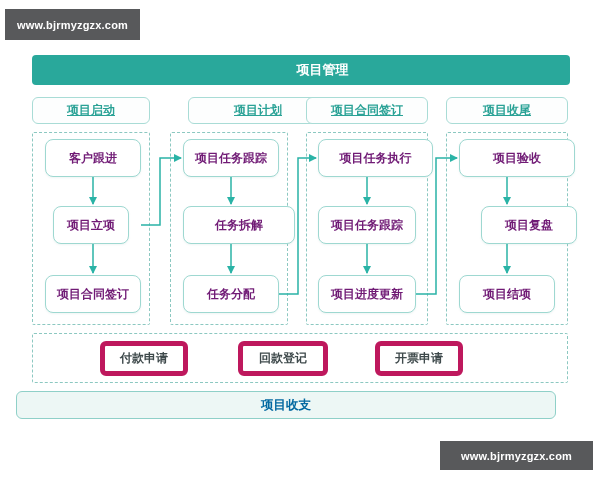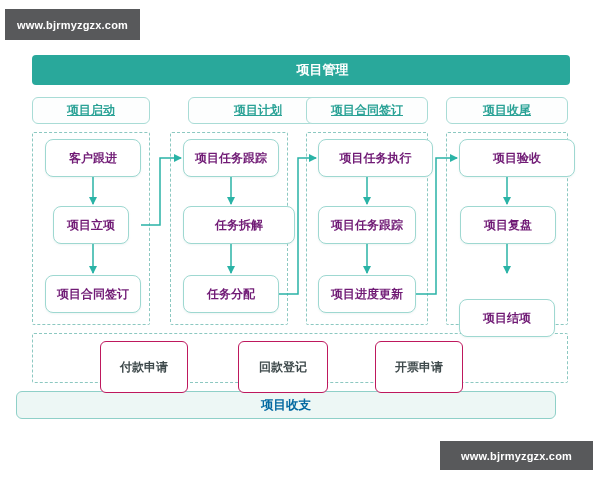--- a/index.html
+++ b/index.html
@@ -38,22 +38,22 @@
     color: #701a75; font-size: 12px; font-weight: 600;
     display: flex; align-items: center; justify-content: center;
     box-shadow: 0 1px 2px rgba(120,170,165,.12);
     z-index: 2;
   }
   .finance-zone {
     position: absolute; left: 32px; top: 333px; width: 536px; height: 50px;
     border: 1px dashed #8cc8c1; border-radius: 2px;
   }
   .finance-box {
-    position: absolute; top: 341px; height: 52px;
-    background: #ffffff; border: 1px solid #be185d; border-radius: 6px;
+    position: absolute; top: 341px; height: 35px;
+    background: #ffffff; border: 5px solid #be185d; border-radius: 6px;
     color: #3f4a4c; font-size: 12px; font-weight: 600;
     display: flex; align-items: center; justify-content: center;
     z-index: 2;
   }
   .footer-banner {
     position: absolute; left: 16px; top: 391px; width: 540px; height: 28px;
     background: #edf7f5; border: 1px solid #8fd0c8; border-radius: 6px;
     color: #0369a1; font-size: 12.5px; font-weight: bold;
     display: flex; align-items: center; justify-content: center;
   }
@@ -87,22 +87,22 @@
 
   <div class="step-box" style="left:183px; top:139px; width:96px;">项目任务跟踪</div>
   <div class="step-box" style="left:183px; top:206px; width:112px;">任务拆解</div>
   <div class="step-box" style="left:183px; top:275px; width:96px;">任务分配</div>
 
   <div class="step-box" style="left:318px; top:139px; width:115px;text-align:center;">项目任务执行</div>
   <div class="step-box" style="left:318px; top:206px; width:98px;">项目任务跟踪</div>
   <div class="step-box" style="left:318px; top:275px; width:98px;">项目进度更新</div>
 
   <div class="step-box" style="left:459px; top:139px; width:116px;">项目验收</div>
-  <div class="step-box" style="left:460px; top:206px; width:96px;">项目复盘</div>
-  <div class="step-box" style="left:459px; top:275px; width:96px;margin-top:24px;">项目结项</div>
+  <div class="step-box" style="left:481px; top:206px; width:96px;">项目复盘</div>
+  <div class="step-box" style="left:459px; top:275px; width:96px;">项目结项</div>
 
   <div class="finance-zone"></div>
   <div class="finance-box" style="left:100px; width:88px;">付款申请</div>
   <div class="finance-box" style="left:238px; width:90px;">回款登记</div>
   <div class="finance-box" style="left:375px; width:88px;">开票申请</div>
 
   <div class="footer-banner">项目收支</div>
 
   <div class="watermark" style="left:440px; top:441px; width:153px; height:29px;">www.bjrmyzgzx.com</div>
 

